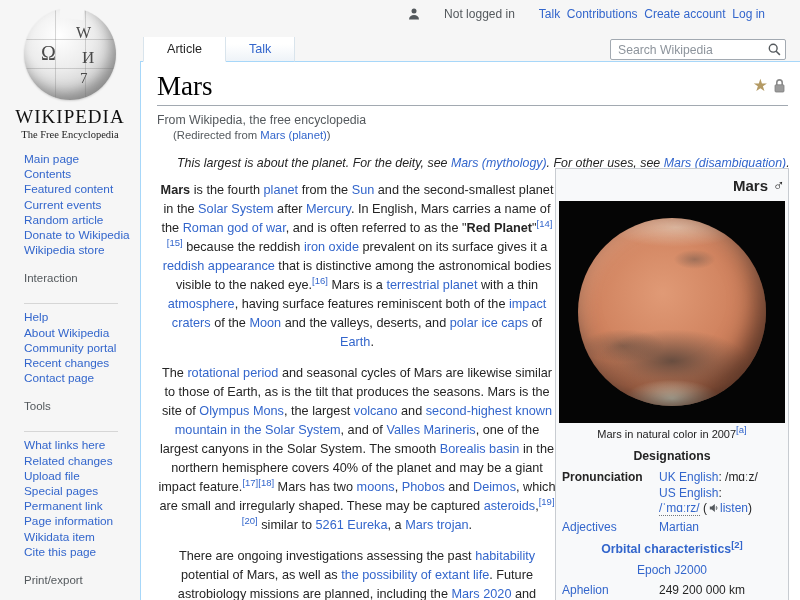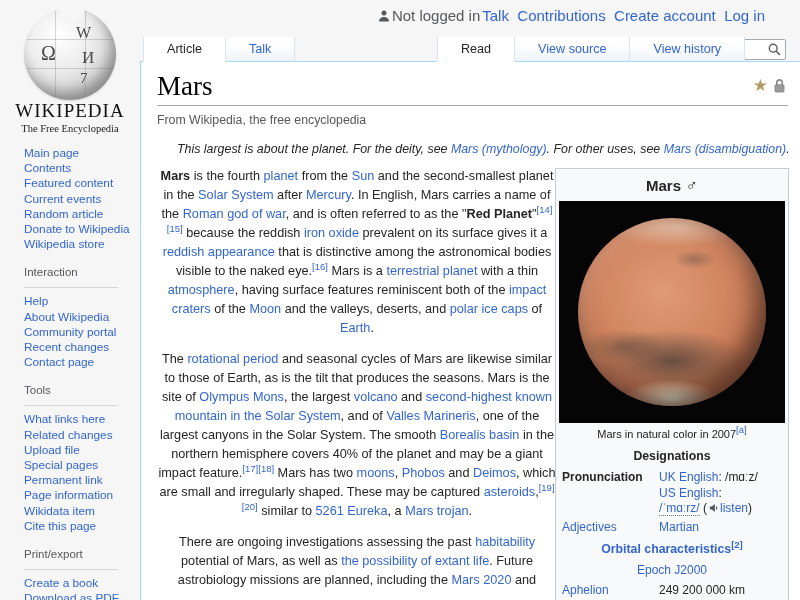--- a/index.html
+++ b/index.html
@@ -23,31 +23,31 @@
       linear-gradient(rgba(110,110,110,.28),rgba(110,110,110,.28)) 0 34%/100% 1px no-repeat,
       linear-gradient(rgba(110,110,110,.28),rgba(110,110,110,.28)) 0 66%/100% 1px no-repeat,
       linear-gradient(90deg,rgba(110,110,110,.28),rgba(110,110,110,.28)) 34% 0/1px 100% no-repeat,
       linear-gradient(90deg,rgba(110,110,110,.28),rgba(110,110,110,.28)) 67% 0/1px 100% no-repeat}
   .globe::after{content:"";position:absolute;top:-3px;left:36px;width:24px;height:14px;background:#f6f6f6;transform:rotate(6deg)}
   .globe span{position:absolute;font-family:"Liberation Serif","DejaVu Serif",serif;color:#4a4a4a}
   .g1{left:17px;top:34px;font-size:20px}
   .g2{left:52px;top:16px;font-size:16px}
   .g3{left:58px;top:40px;font-size:17px}
   .g4{left:56px;top:62px;font-size:15px}
-  .logo-word{margin-top:0;font-family:"Liberation Serif","DejaVu Serif",serif;font-size:19px;letter-spacing:1px;color:#111}
+  .logo-word{margin-top:6px;font-family:"Liberation Serif","DejaVu Serif",serif;font-size:19px;letter-spacing:1px;color:#111}
   .logo-tag{font-family:"Liberation Serif","DejaVu Serif",serif;font-size:10.5px;color:#222;margin-top:1px}
   #sidebar-nav{margin-top:12px;padding-left:24px}
   .portal{margin-bottom:14px}
-  .portal h3{font-weight:normal;font-size:11.5px;color:var(--gray);border-bottom:1px solid #d6d6d6;width:94px;padding-bottom:9px;margin-bottom:6px}
+  .portal h3{font-weight:normal;font-size:11.5px;color:var(--gray);border-bottom:1px solid #d6d6d6;width:94px;padding-bottom:19px;margin-bottom:6px}
   .portal ul{list-style:none}
   .portal li{font-size:11.8px;line-height:15.2px}
   .portal a{color:var(--link)}
 
   
-  #personal{position:absolute;top:7px;right:35px;font-size:15px;display:flex;align-items:center;gap:2px;white-space:nowrap}
+  #personal{position:absolute;top:7px;right:35px;font-size:12px;display:flex;align-items:center;gap:24px;white-space:nowrap}
   #personal .status{color:var(--gray)}
   #personal a{color:var(--link)}
 
   
   .tabline{position:absolute;left:140px;right:0;top:61px;height:1px;background:var(--blue-line)}
   .tabbar{position:absolute;top:37px;height:25px;display:flex;z-index:2;font-size:12.6px}
   #tabs-left{left:143px}
   #tabs-right{left:437px}
   .tab{display:flex;align-items:center;padding:0 23px;height:25px;
     background:linear-gradient(to bottom,#ffffff 30%,#eef3f8 100%);
@@ -77,21 +77,21 @@
   #paras{width:400px;margin-left:16px;font-size:12.7px;line-height:19px}
   #paras p{margin-bottom:12px;text-align:center}
   .k-b{font-weight:bold}
   sup.ref{font-size:9.5px;line-height:0;color:var(--link);vertical-align:super;cursor:pointer}
   .k-ld{border-bottom:1px dotted #72777d}
   .k-sm{font-size:10.6px;color:#333}
 
   
   #infobox{position:absolute;top:106px;right:11px;width:234px;background:#f8f9fa;border:1px solid var(--ib-border);
     padding:3px;font-size:12px;line-height:1.28}
-  .ib-title{text-align:center;font-weight:bold;font-size:15px;padding:4px 0 5px}
+  .ib-title{text-align:right;font-weight:bold;font-size:15px;padding:4px 0 5px}
   .ib-title .sym{font-weight:normal;font-size:16px;margin-left:5px}
   .ib-img{position:relative;height:222px;background:#050505;overflow:hidden}
   .planet{position:absolute;left:50%;top:50%;width:188px;height:188px;margin:-94px 0 0 -94px;border-radius:50%;
     background:
       radial-gradient(ellipse 66px 26px at 50% 96%, rgba(242,236,214,.95), rgba(242,236,214,0) 72%),
       radial-gradient(ellipse 100px 42px at 50% 76%, rgba(78,64,56,.8), rgba(78,64,56,0) 75%),
       radial-gradient(ellipse 55px 22px at 24% 68%, rgba(90,74,64,.55), rgba(90,74,64,0) 75%),
       radial-gradient(ellipse 26px 12px at 62% 22%, rgba(105,85,75,.5), rgba(105,85,75,0) 80%),
       radial-gradient(ellipse 95px 28px at 52% 5%, rgba(232,222,206,.55), rgba(232,222,206,0) 70%),
       radial-gradient(circle at 45% 40%, #e09a76, #cd7e5a 55%, #b96a4a 78%, #8a4e38 100%);
@@ -180,31 +180,20 @@
 
   <div class="tabline"></div>
   <div id="tabs-left" class="tabbar">
       <div class="tab active">
         <a>Article</a>
       </div>
       <div class="tab">
         <a>Talk</a>
       </div>
     </div>
-  <div id="tabs-right" class="tabbar">
-      <div class="tab active">
-        <a>Read</a>
-      </div>
-      <div class="tab">
-        <a>View source</a>
-      </div>
-      <div class="tab">
-        <a>View history</a>
-      </div>
-    </div>
 
   <div id="searchbox">
     <input type="text" value="" placeholder="Search Wikipedia" style="">
     <svg id="search-btn" viewBox="0 0 14 14">
         <circle cx="5.6" cy="5.6" r="4.2" fill="none" stroke="#54595d" stroke-width="1.5"></circle>
         <line x1="8.8" y1="8.8" x2="12.8" y2="12.8" stroke="#54595d" stroke-width="1.6"></line>
       </svg>
   </div>
 
   <div id="content">
@@ -213,20 +202,21 @@
       <div id="title-icons">
         <span class="star">★</span>
         <svg width="13" height="15" viewBox="0 0 13 15">
             <path d="M3.8 7V4.6a2.7 2.7 0 015.4 0V7" fill="none" stroke="#8a8a8a" stroke-width="1.6"></path>
             <rect x="2" y="6.8" width="9" height="7.2" rx="1" fill="#9b9b9b"></rect>
             <rect x="2" y="6.8" width="9" height="7.2" rx="1" fill="none" stroke="#7d7d7d" stroke-width="0.8"></rect>
           </svg>
       </div>
     </div>
     <div class="subtitle">From Wikipedia, the free encyclopedia</div>
+    <div class="redirect" id="redirect-note"><span class="k-p">(Redirected from </span><a class="k-l">Mars (planet)</a><span class="k-p">)</span></div>
     <div class="hatnote" id="hatnote"><span class="k-p">This largest is about the planet. For the deity, see </span><a class="k-l">Mars (mythology)</a><span class="k-p">. For other uses, see </span><a class="k-l">Mars (disambiguation)</a><span class="k-p">.</span></div>
     <div id="paras">
         <p><span class="k-b">Mars</span><span class="k-p"> is the fourth </span><a class="k-l">planet</a><span class="k-p"> from the </span><a class="k-l">Sun</a><span class="k-p"> and the second-smallest planet in the </span><a class="k-l">Solar System</a><span class="k-p"> after </span><a class="k-l">Mercury</a><span class="k-p">. In English, Mars carries a name of the </span><a class="k-l">Roman god of war</a><span class="k-p">, and is often referred to as the "</span><span class="k-b">Red Planet</span><span class="k-p">"</span><sup class="ref">[14][15]</sup><span class="k-p"> because the reddish </span><a class="k-l">iron oxide</a><span class="k-p"> prevalent on its surface gives it a </span><a class="k-l">reddish appearance</a><span class="k-p"> that is distinctive among the astronomical bodies visible to the naked eye.</span><sup class="ref">[16]</sup><span class="k-p"> Mars is a </span><a class="k-l">terrestrial planet</a><span class="k-p"> with a thin </span><a class="k-l">atmosphere</a><span class="k-p">, having surface features reminiscent both of the </span><a class="k-l">impact craters</a><span class="k-p"> of the </span><a class="k-l">Moon</a><span class="k-p"> and the valleys, deserts, and </span><a class="k-l">polar ice caps</a><span class="k-p"> of </span><a class="k-l">Earth</a><span class="k-p">.</span></p>
         <p><span class="k-p">The </span><a class="k-l">rotational period</a><span class="k-p"> and seasonal cycles of Mars are likewise similar to those of Earth, as is the tilt that produces the seasons. Mars is the site of </span><a class="k-l">Olympus Mons</a><span class="k-p">, the largest </span><a class="k-l">volcano</a><span class="k-p"> and </span><a class="k-l">second-highest known mountain in the Solar System</a><span class="k-p">, and of </span><a class="k-l">Valles Marineris</a><span class="k-p">, one of the largest canyons in the Solar System. The smooth </span><a class="k-l">Borealis basin</a><span class="k-p"> in the northern hemisphere covers 40% of the planet and may be a giant impact feature.</span><sup class="ref">[17][18]</sup><span class="k-p"> Mars has two </span><a class="k-l">moons</a><span class="k-p">, </span><a class="k-l">Phobos</a><span class="k-p"> and </span><a class="k-l">Deimos</a><span class="k-p">, which are small and irregularly shaped. These may be captured </span><a class="k-l">asteroids</a><span class="k-p">,</span><sup class="ref">[19][20]</sup><span class="k-p"> similar to </span><a class="k-l">5261 Eureka</a><span class="k-p">, a </span><a class="k-l">Mars trojan</a><span class="k-p">.</span></p>
         <p><span class="k-p">There are ongoing investigations assessing the past </span><a class="k-l">habitability</a><span class="k-p"> potential of Mars, as well as </span><a class="k-l">the possibility of extant life</a><span class="k-p">. Future astrobiology missions are planned, including the </span><a class="k-l">Mars 2020</a><span class="k-p"> and </span></p>
       </div>
 
     <div id="infobox">
       <div class="ib-title">
         <span>Mars</span><span class="sym">♂</span>

